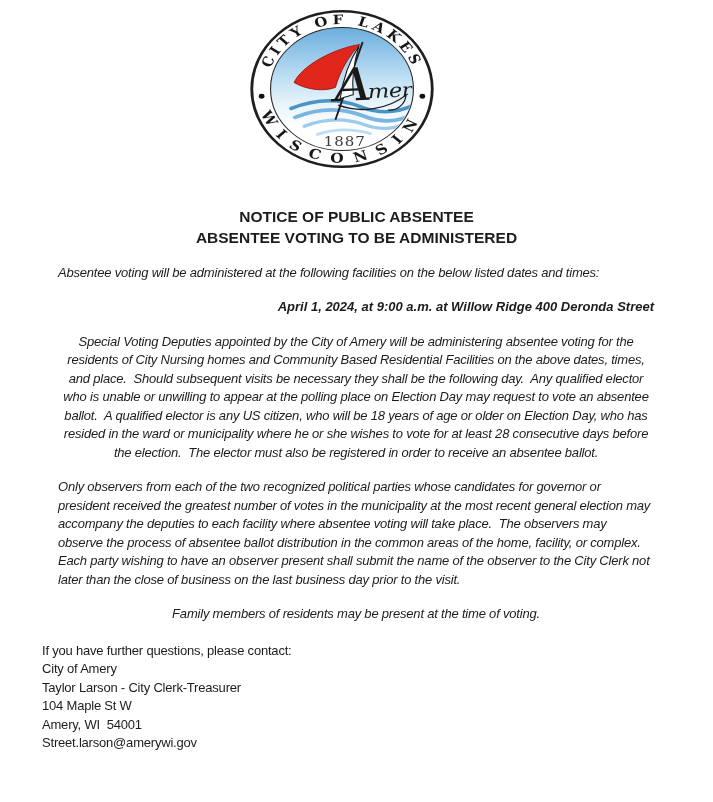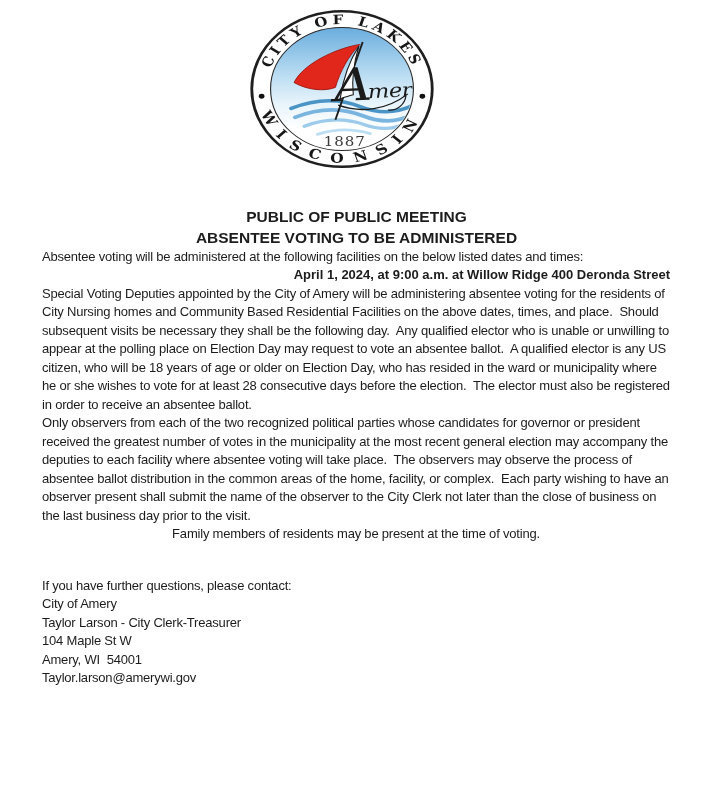--- a/index.html
+++ b/index.html
@@ -28,27 +28,27 @@
     margin-top: 30px;
     text-align: center;
     font-weight: bold;
     font-size: 15.5px;
     line-height: 21px;
     letter-spacing: 0;
   }
   .content {
     padding: 0 43px 0 42px;
   }
-  .content p { margin: 0; white-space: pre-wrap; }
+  .content p { margin: 16px; white-space: pre-wrap; font-style: italic; }
   .intro    { margin-top: 35px; }
   .schedule { margin-top: 12px; text-align: right; font-weight: bold; letter-spacing: 0; }
-  .para-1   { margin-top: 26px; }
+  .para-1   { margin-top: 26px; text-align: center; }
   .para-2   { margin-top: 19px; }
   .para-3   { margin-top: 18px; text-align: center; }
-  .contact  { margin-top: 33px; }
+  .contact  { margin-top: 18px; }
   .contact div { white-space: pre-wrap; }
 </style>
 </head>
 <body>
 
 <div class="page">
 
   <div class="logo-wrap">
     <svg width="188" height="162" viewBox="0 0 200 200" preserveAspectRatio="none">
       <defs>
@@ -101,38 +101,38 @@
       <text font-family="'DejaVu Serif', serif" font-size="16.5" font-weight="bold" letter-spacing="12" fill="#161616">
         <textPath href="#arcBot" startOffset="50%" text-anchor="middle">WISCONSIN</textPath>
       </text>
 
       <circle cx="14.5" cy="109" r="3" fill="#111111"></circle>
       <circle cx="185.5" cy="109" r="3" fill="#111111"></circle>
     </svg>
   </div>
 
   <div class="doc-title">
-    <div>PUBLIC OF PUBLIC MEETING</div>
+    <div>NOTICE OF PUBLIC ABSENTEE</div>
     <div>ABSENTEE VOTING TO BE ADMINISTERED</div>
   </div>
 
   <div class="content">
     <p class="intro">Absentee voting will be administered at the following facilities on the below listed dates and times:</p>
 
     <p class="schedule">April 1, 2024, at 9:00 a.m. at Willow Ridge 400 Deronda Street</p>
 
     <p class="para-1">Special Voting Deputies appointed by the City of Amery will be administering absentee voting for the residents of City Nursing homes and Community Based Residential Facilities on the above dates, times, and place.  Should subsequent visits be necessary they shall be the following day.  Any qualified elector who is unable or unwilling to appear at the polling place on Election Day may request to vote an absentee ballot.  A qualified elector is any US citizen, who will be 18 years of age or older on Election Day, who has resided in the ward or municipality where he or she wishes to vote for at least 28 consecutive days before the election.  The elector must also be registered in order to receive an absentee ballot.</p>
 
     <p class="para-2">Only observers from each of the two recognized political parties whose candidates for governor or president received the greatest number of votes in the municipality at the most recent general election may accompany the deputies to each facility where absentee voting will take place.  The observers may observe the process of absentee ballot distribution in the common areas of the home, facility, or complex.  Each party wishing to have an observer present shall submit the name of the observer to the City Clerk not later than the close of business on the last business day prior to the visit.</p>
 
     <p class="para-3">Family members of residents may be present at the time of voting.</p>
 
     <div class="contact">
       <div>If you have further questions, please contact:</div>
       <div>City of Amery</div>
       <div>Taylor Larson - City Clerk-Treasurer</div>
       <div>104 Maple St W</div>
       <div>Amery, WI  54001</div>
-      <div>Taylor.larson@amerywi.gov</div>
+      <div>Street.larson@amerywi.gov</div>
     </div>
   </div>
 
 </div>
 
 </body></html>

